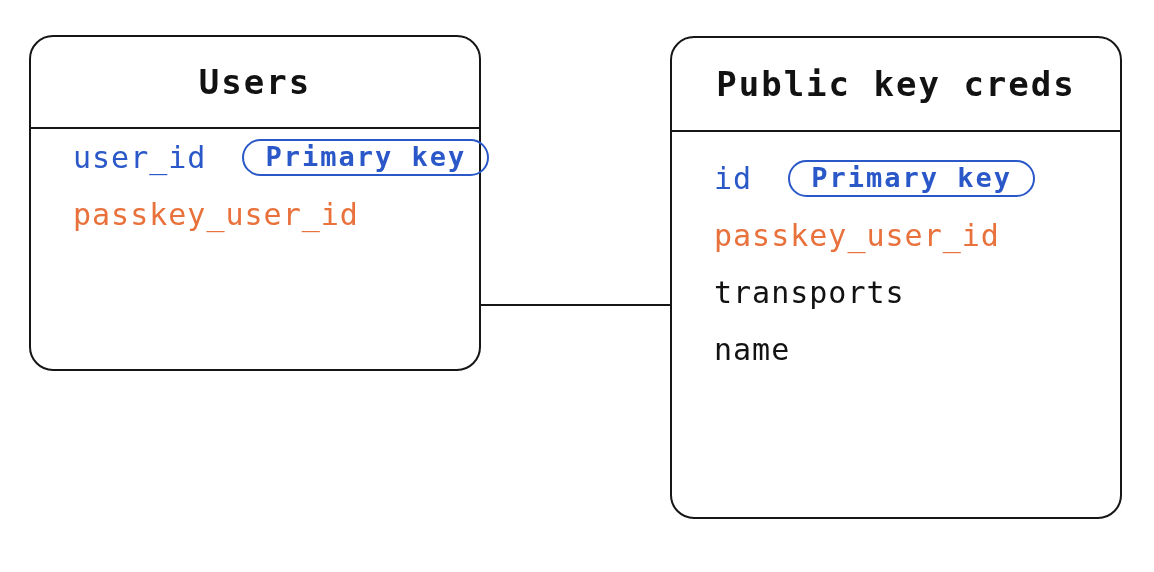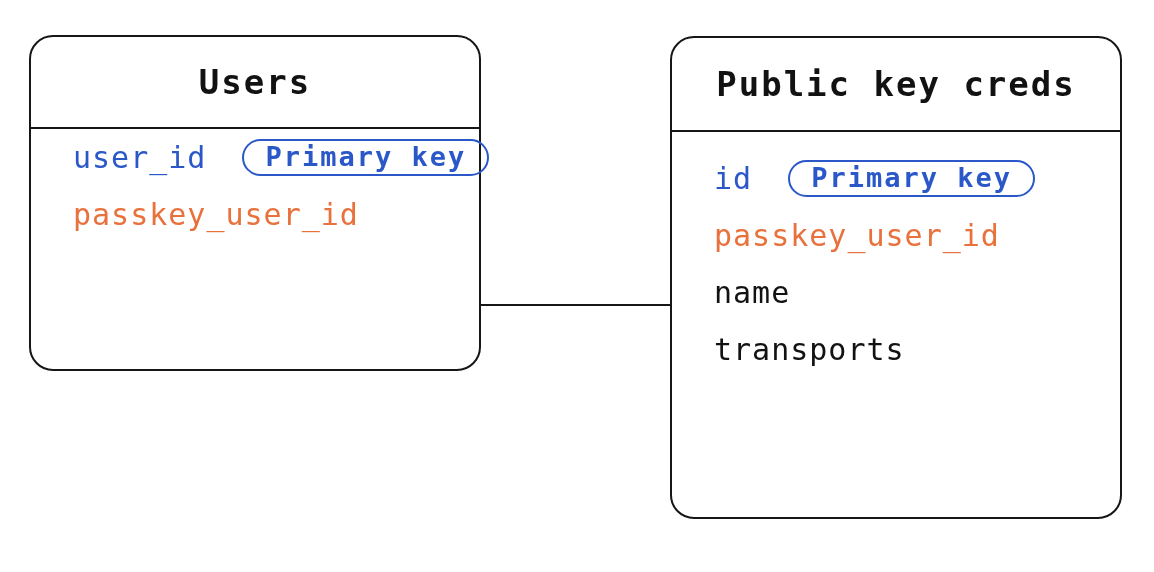--- a/index.html
+++ b/index.html
@@ -108,21 +108,21 @@
     <header class="thead">Public key creds</header>
     <div class="tbody">
       <div class="row">
         <span class="fname pk">id</span>
         <span class="badge">Primary key</span>
       </div>
       <div class="row">
         <span class="fname fk">passkey_user_id</span>
       </div>
       <div class="row">
-        <span class="fname">name</span>
+        <span class="fname">transports</span>
       </div>
       <div class="row">
-        <span class="fname">transports</span>
+        <span class="fname">name</span>
       </div>
     </div>
   </section>
 
 </div>
 
 </body></html>

